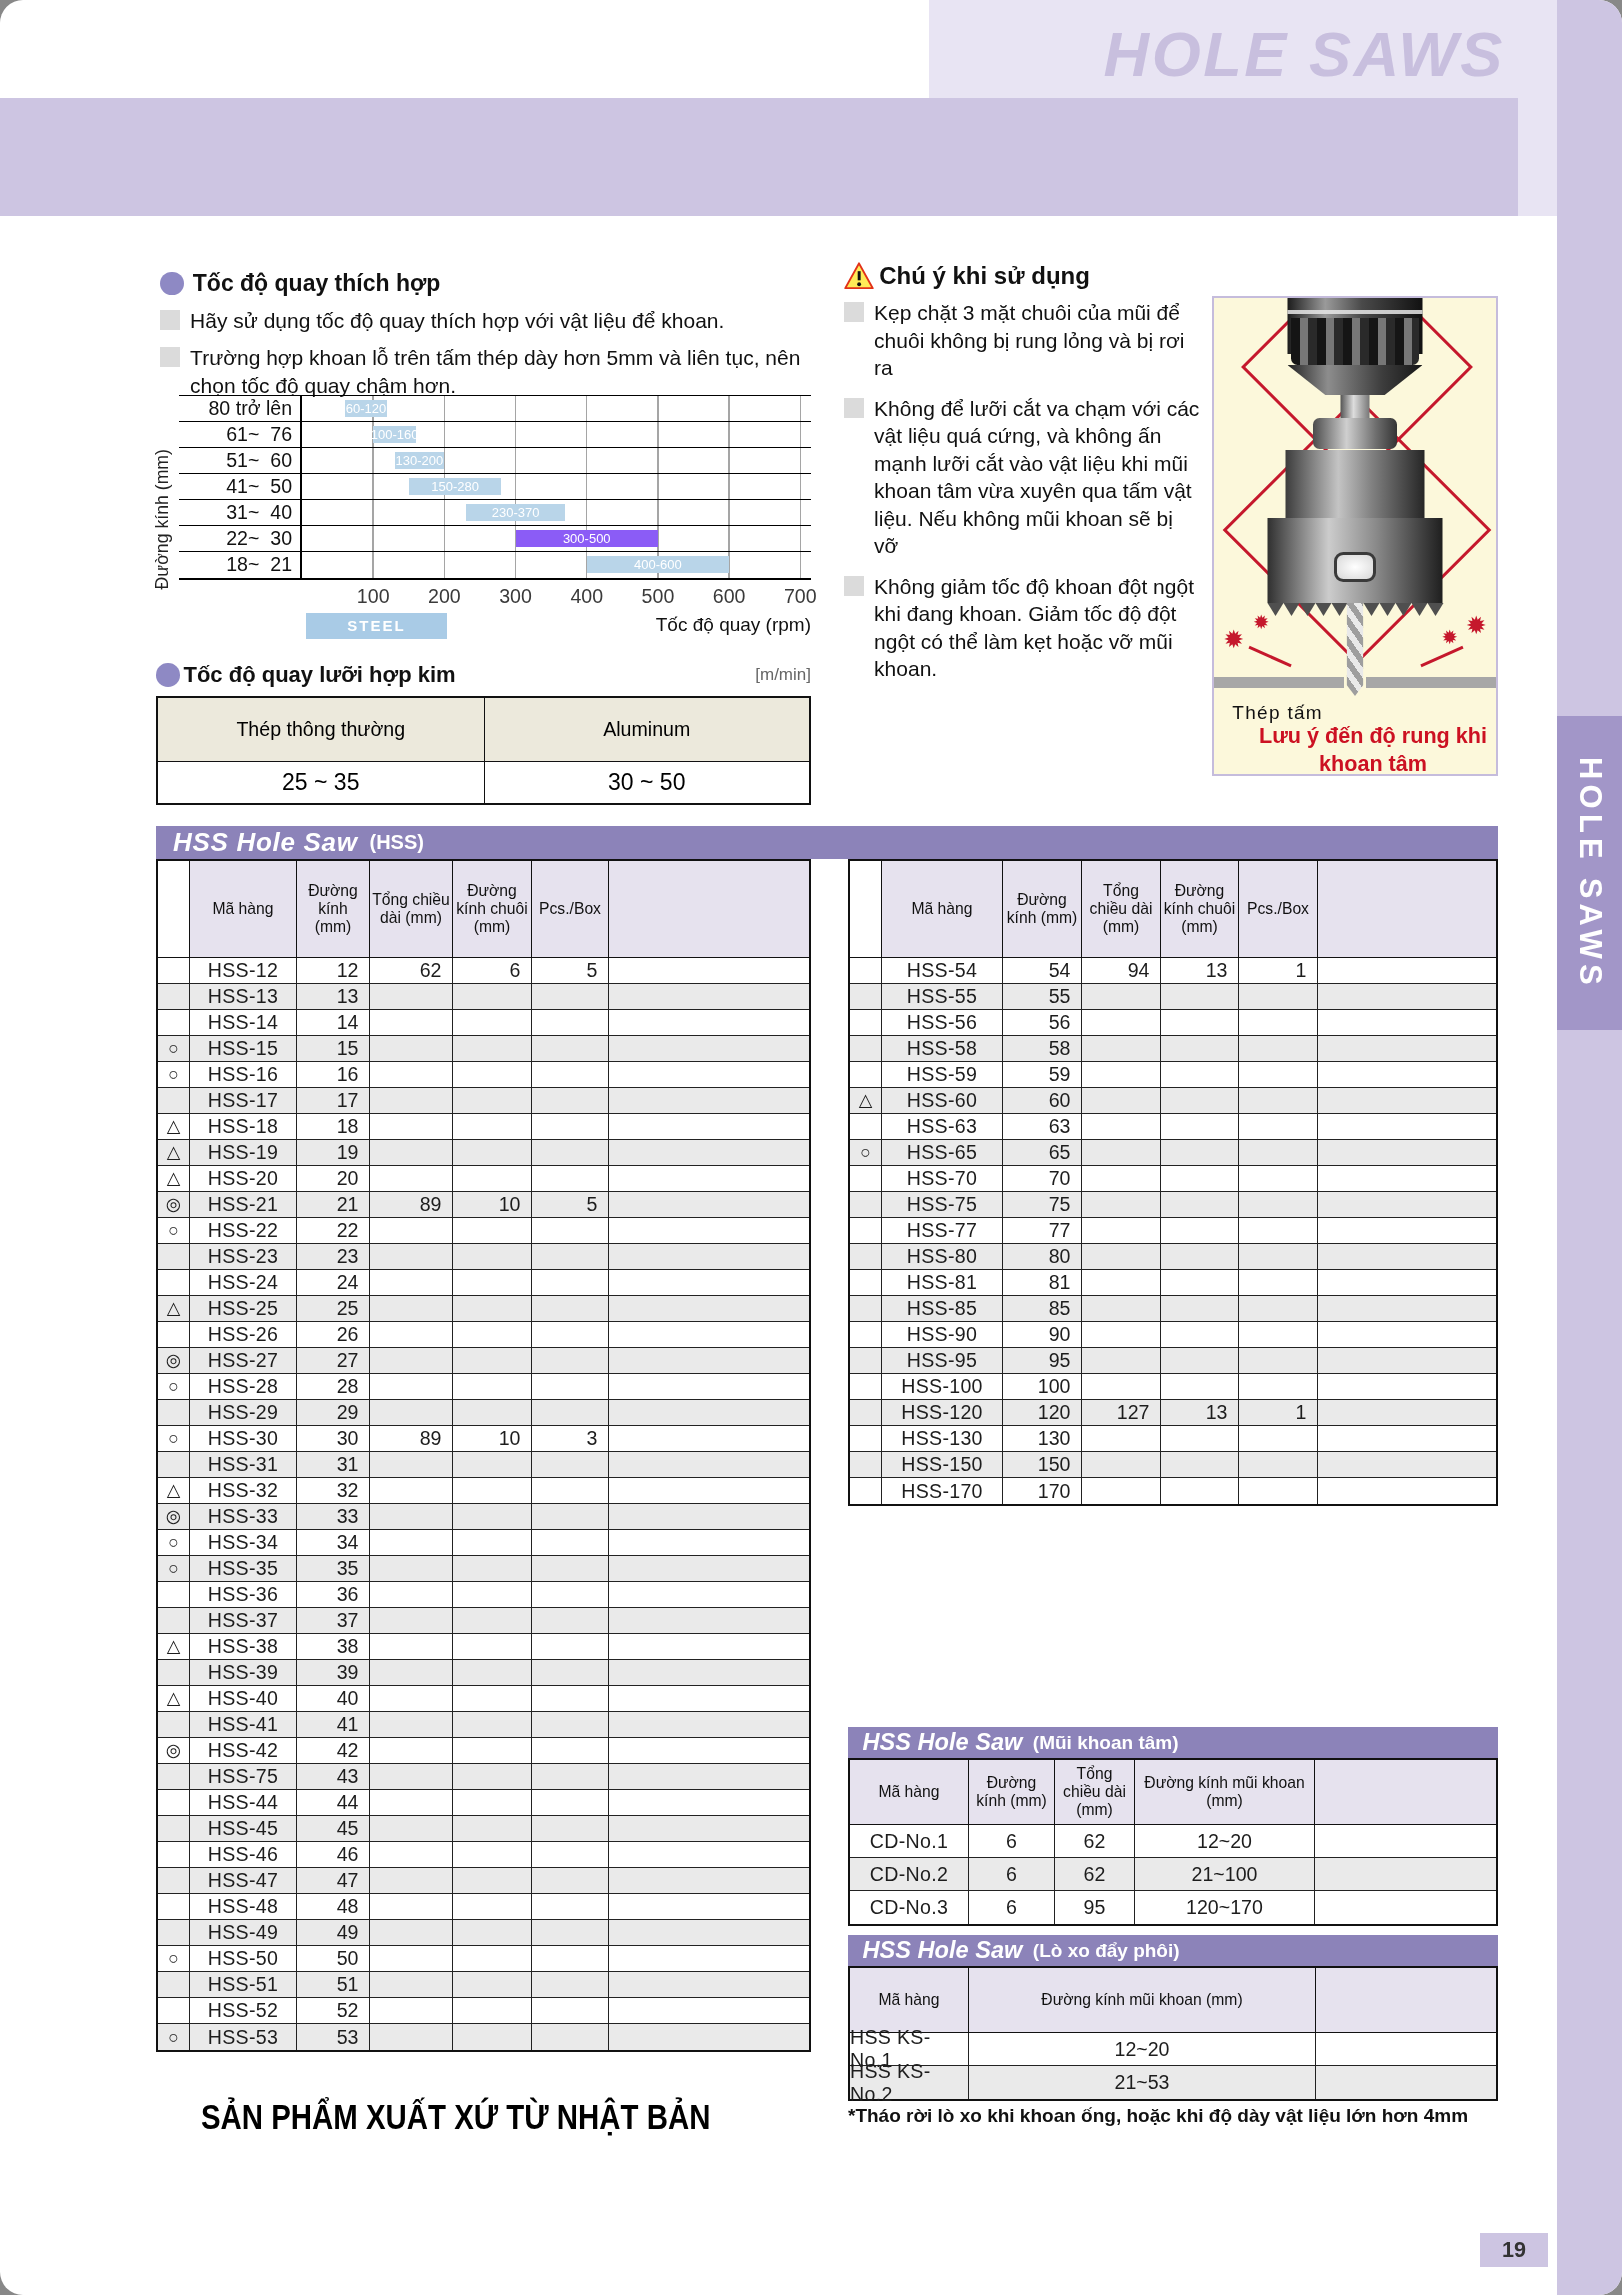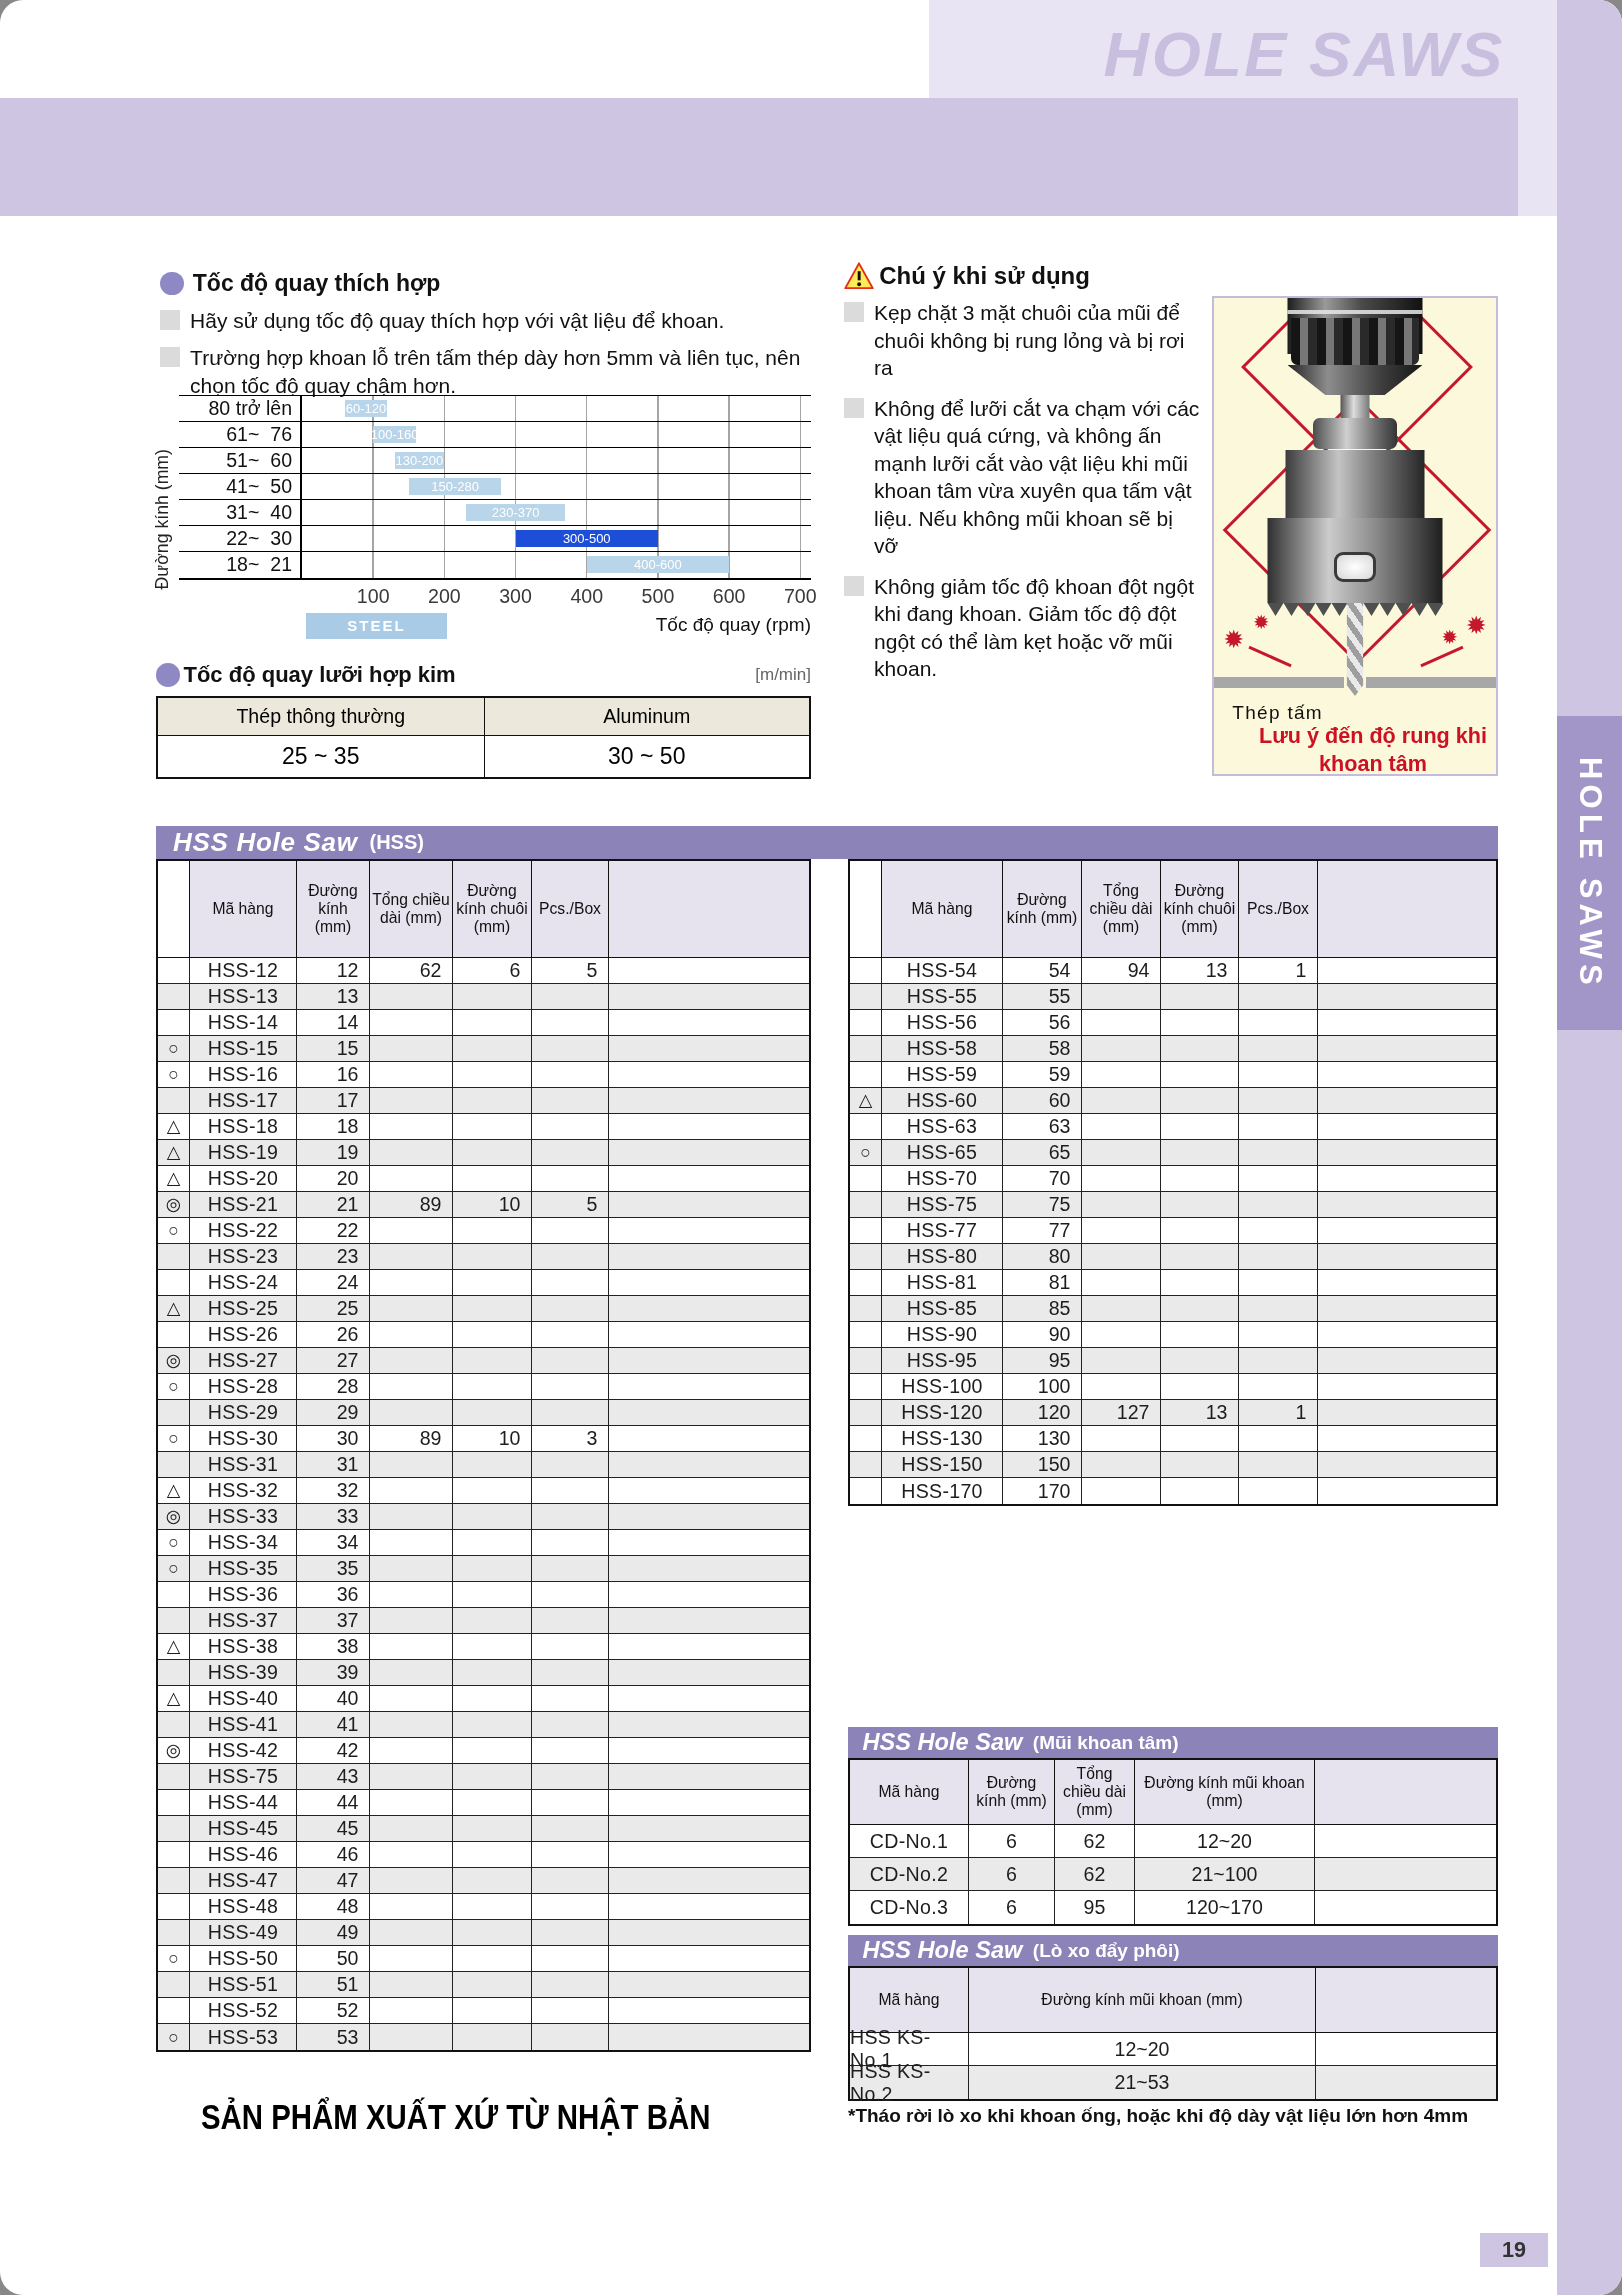--- a/index.html
+++ b/index.html
@@ -49,21 +49,21 @@
   .rpm-label { position:absolute; right:0; top:3.9px; font-size:19px; color:#111; }
 
   
   .alloy-head { position:absolute; left:156px; top:662px; width:655px; display:flex; align-items:center; }
   .alloy-head .dot { margin-right:3.9px; }
   .alloy-head .t { font-size:22px; font-weight:700; color:#111; }
   .alloy-head .unit { margin-left:auto; font-size:17px; color:#666; }
   .alloy-table { position:absolute; left:156px; top:696px; width:655px; border:2px solid #111; }
   .alloy-table .r { display:flex; }
   .alloy-table .c { width:50%; text-align:center; }
-  .alloy-table .hr .c { background:#ECE9DC; font-size:19.6px; padding:7px 0; border-bottom:1.3px solid #111; }
+  .alloy-table .hr .c { background:#ECE9DC; font-size:19.6px; padding:20px 0; border-bottom:1.3px solid #111; }
   .alloy-table .vr .c { font-size:23px; padding:7.2px 0; }
   .alloy-table .c + .c { border-left:1.3px solid #111; }
 
   
   .figure { position:absolute; left:1212px; top:296px; width:286px; height:480px; background:#FCF8DB;
     border:2px solid #C5BCDC; overflow:hidden; }
   .diamond { position:absolute; border:3.3px solid #C5182C; transform:rotate(45deg); }
   .chuck { position:absolute; left:50%; transform:translateX(-50%); top:-9.2px; width:135px; height:65px;
     background:linear-gradient(90deg,#1c1c1c,#9a9a9a 28%,#4a4a4a 55%,#111); }
   .chuck-stripe { position:absolute; left:50%; transform:translateX(-50%); top:11.8px; width:135px; height:3.9px; background:#e8e8e8; opacity:.85; }
@@ -223,21 +223,21 @@
           </div>
           <div class="c-row">
             <div class="c-label">31~  40</div>
             <div class="c-plot">
               <div class="c-bar" style="left: 32.1678%; width: 19.5804%; background: rgb(185, 213, 233);">230-370</div>
             </div>
           </div>
           <div class="c-row">
             <div class="c-label">22~  30</div>
             <div class="c-plot">
-              <div class="c-bar" style="left: 41.958%; width: 27.972%; background: #1d4ed8;">300-500</div>
+              <div class="c-bar" style="left: 41.958%; width: 27.972%; background: #8b5cf6;">300-500</div>
             </div>
           </div>
           <div class="c-row">
             <div class="c-label">18~  21</div>
             <div class="c-plot">
               <div class="c-bar" style="left: 55.9441%; width: 27.972%; background: rgb(185, 213, 233);">400-600</div>
             </div>
           </div>
         </div>
       <div class="chart-ticks" id="chart-ticks">

